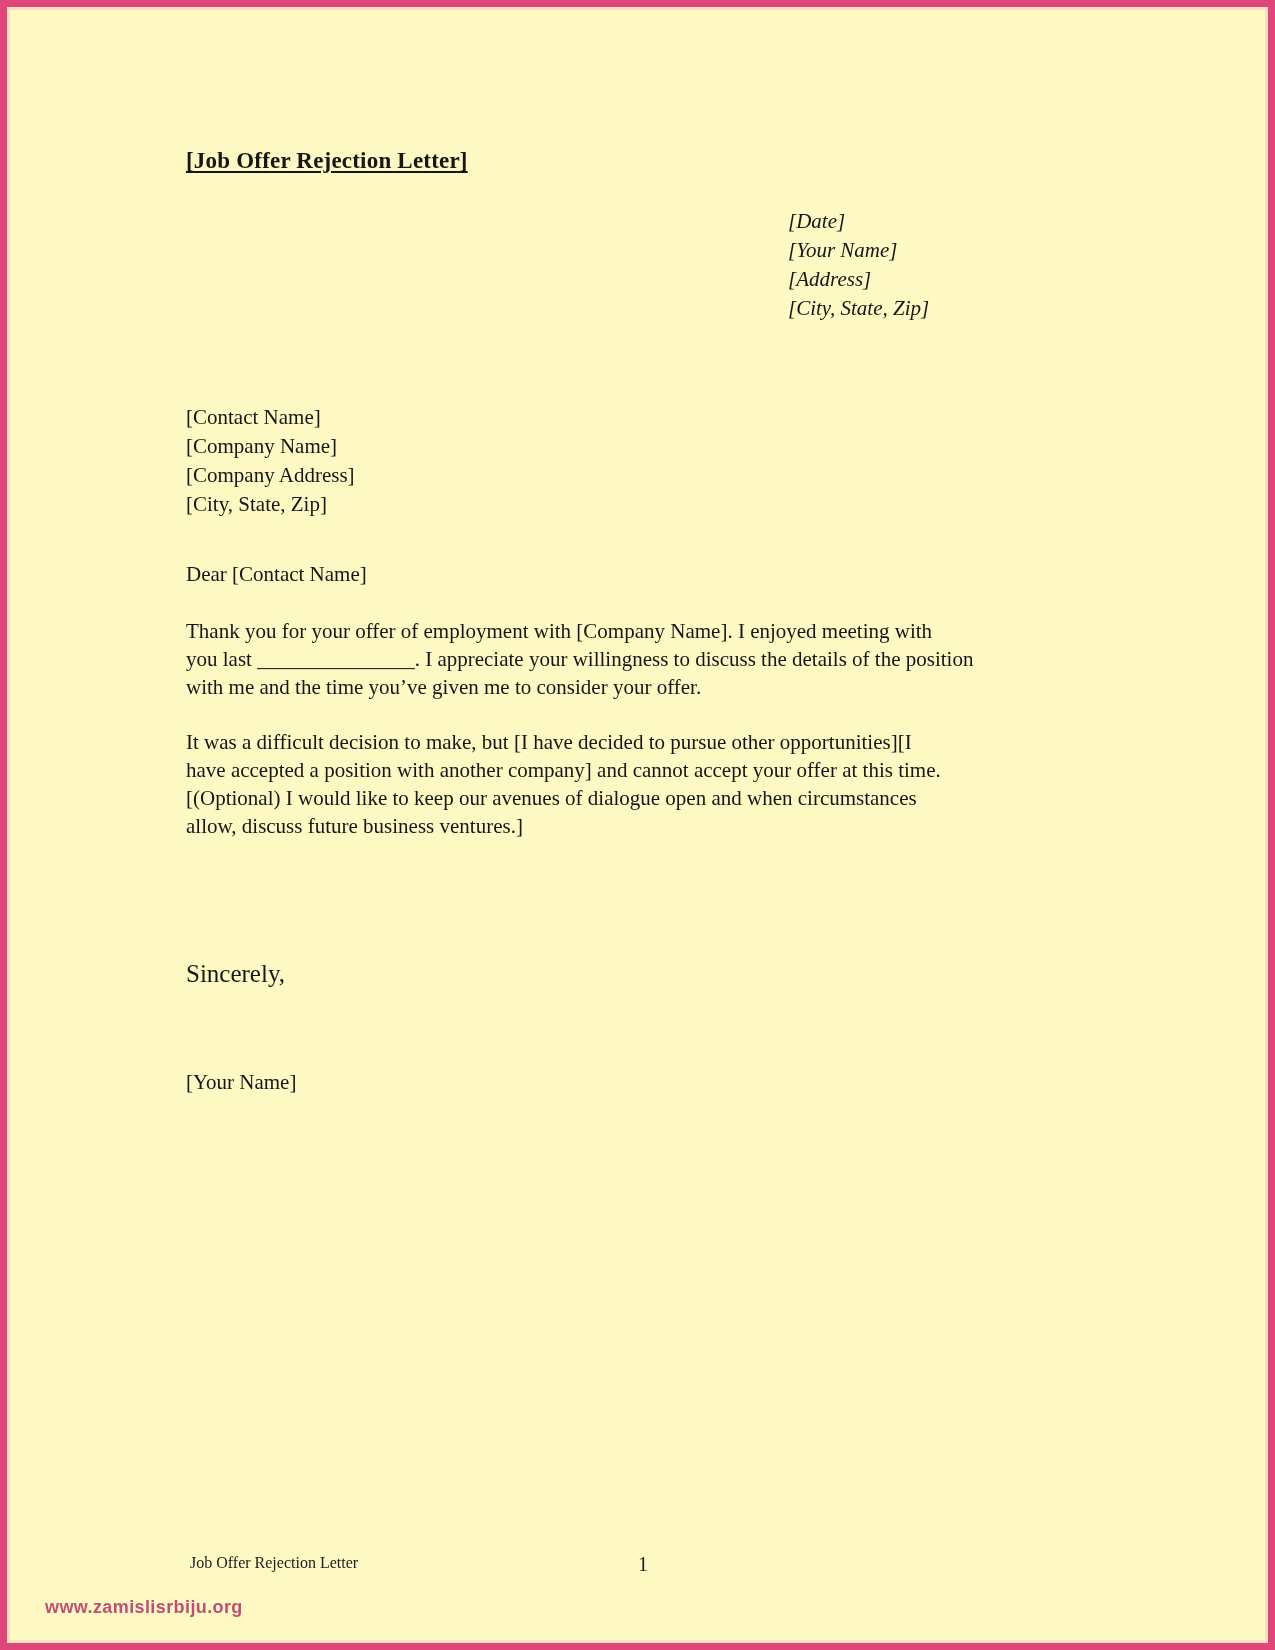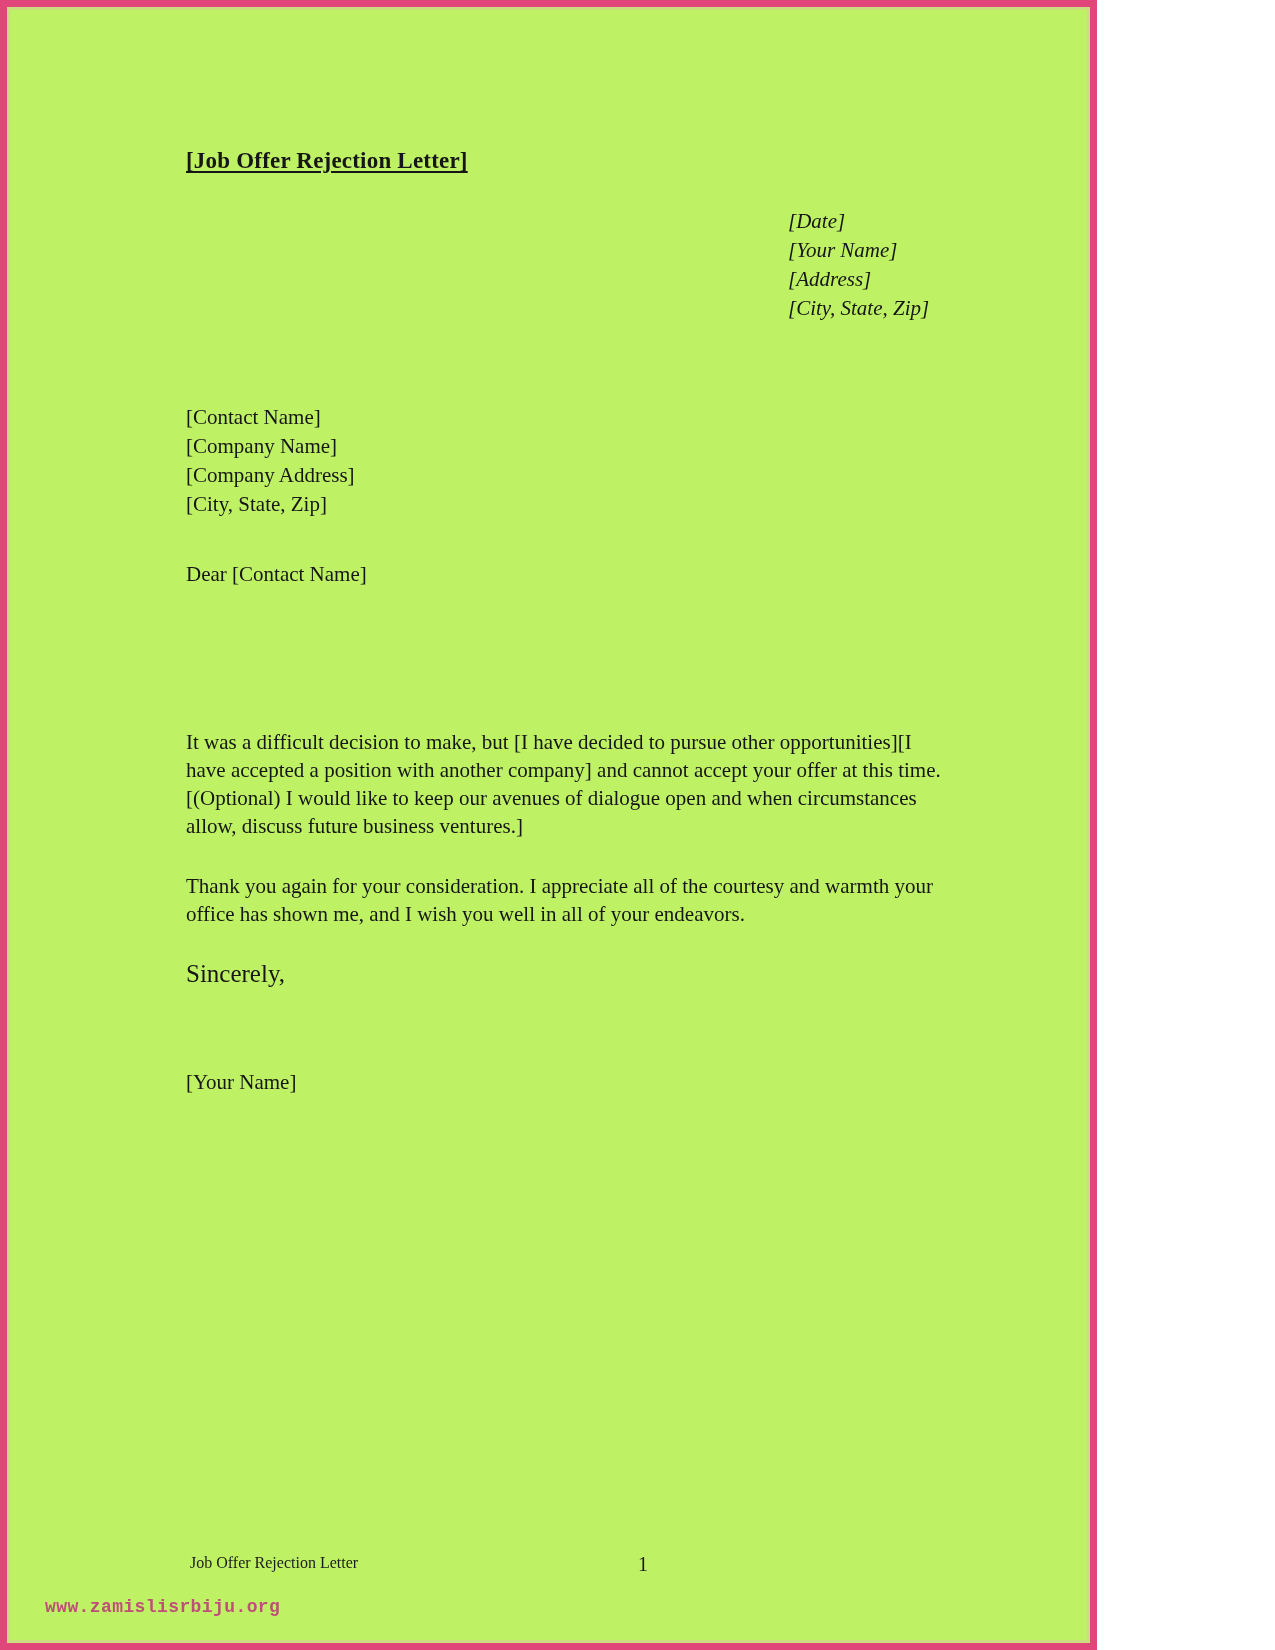--- a/index.html
+++ b/index.html
@@ -2,23 +2,23 @@
 <html><head>
 <meta charset="utf-8">
 <style>
   html, body {
     margin: 0;
     padding: 0;
     background: #ffffff;
   }
   .page {
     position: relative;
-    width: 1097px;
+    width: 1275px;
     height: 1650px;
-    background: #bef264;
+    background: #fef9c3;
     border: 7px solid #e1467a;
     box-sizing: border-box;
     box-shadow: inset 0 0 0 3px rgba(238, 168, 196, 0.28);
     overflow: hidden;
     font-family: "Liberation Serif", "DejaVu Serif", serif;
     color: #161616;
   }
   .abs { position: absolute; }
 
   .doc-title {
@@ -70,21 +70,21 @@
   .footer-page-number {
     left: 631px;
     top: 1546px;
     font-size: 20px;
     color: #1c1c1c;
   }
 
   .watermark {
     left: 38px;
     top: 1590px;
-    font-family: Liberation Mono, monospace;
+    font-family: Liberation Sans, sans-serif;
     font-weight: bold;
     font-size: 18px;
     letter-spacing: 0.4px;
     color: #bf4e78;
   }
 </style>
 </head>
 <body>
 
 <div class="page">
@@ -96,28 +96,29 @@
 [Address]
 [City, State, Zip]</div>
 
   <div class="abs addr-block recipient-block">[Contact Name]
 [Company Name]
 [Company Address]
 [City, State, Zip]</div>
 
   <div class="abs salutation">Dear [Contact Name]</div>
 
+  <div class="abs body-par par-1">Thank you for your offer of employment with [Company Name]. I enjoyed meeting with
+you last _______________. I appreciate your willingness to discuss the details of the position
+with me and the time you’ve given me to consider your offer.</div>
 
   <div class="abs body-par par-2">It was a difficult decision to make, but [I have decided to pursue other opportunities][I
 have accepted a position with another company] and cannot accept your offer at this time.
 [(Optional) I would like to keep our avenues of dialogue open and when circumstances
 allow, discuss future business ventures.]</div>
 
-  <div class="abs body-par par-3">Thank you again for your consideration. I appreciate all of the courtesy and warmth your
-office has shown me, and I wish you well in all of your endeavors.</div>
 
   <div class="abs closing">Sincerely,</div>
 
   <div class="abs signature">[Your Name]</div>
 
   <div class="abs footer-title">Job Offer Rejection Letter</div>
 
   <div class="abs footer-page-number">1</div>
 
   <div class="abs watermark">www.zamislisrbiju.org</div>

